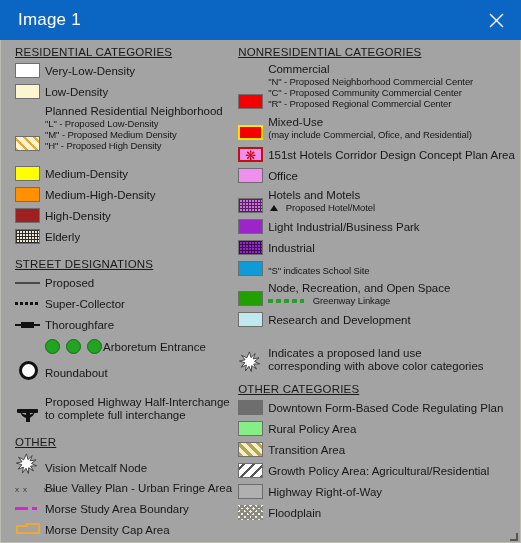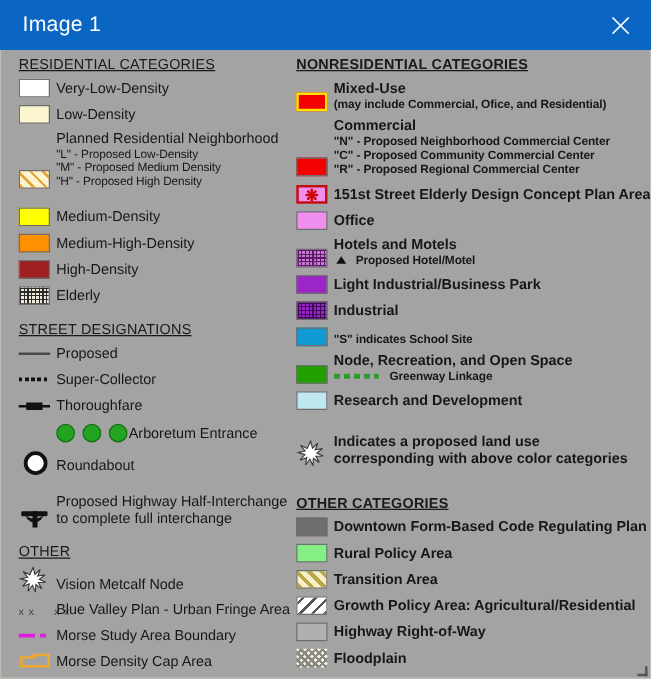--- a/index.html
+++ b/index.html
@@ -44,32 +44,32 @@
     background:#a3a3a3;
     border:1px solid #bdbdb4;
     border-top:none;
     box-sizing:border-box;
     position:relative;
     padding:6px 0 0 0;
     overflow:hidden;
   }
   .cols{display:flex;align-items:flex-start;}
   .col-left{width:234px;padding-left:14px;box-sizing:border-box;}
-  .col-right{width:287px;padding-left:4px;box-sizing:border-box;font-weight:bold;}
+  .col-right{width:287px;padding-left:4px;box-sizing:border-box;}
 
   .sec-head{
     font-size:11.5px;
     color:#1a1a1a;
     text-decoration:underline;
     letter-spacing:.2px;
     margin:0 0 4px 0;
     white-space:nowrap;
   }
   .sec-head.spaced{margin-top:14px;}
-  .sec-head.spaced-sm{margin-top:23px;}
+  .sec-head.spaced-sm{margin-top:10px;}
 
   .row{
     display:flex;
     align-items:flex-end;
     margin-bottom:5px;
   }
   .row .sym{
     width:30px;min-width:30px;
     display:flex;align-items:flex-start;justify-content:flex-start;
     padding-top:1px;
@@ -384,49 +384,49 @@
           </div>
           <div class="lbl">Morse Density Cap Area</div>
         </div>
 
       </div>
 
       <div class="col-right">
 
         <div class="sec-head">NONRESIDENTIAL CATEGORIES</div>
 
-        <div class="row" style="margin-top:6px">
-          <div class="sym">
-            <span class="sw yel-b" style="background:#f40000"></span>
-          </div>
-          <div class="lbl">
-            <span>Mixed-Use</span>
-            <span class="sub">(may include Commercial, Ofice, and Residential)</span>
-          </div>
-        </div>
-
         <div class="row">
           <div class="sym">
             <span class="sw" style="background:#f40000"></span>
           </div>
           <div class="lbl">
             <span>Commercial</span>
             <span class="sub">"N" - Proposed Neighborhood Commercial Center</span>
             <span class="sub">"C" - Proposed Community Commercial Center</span>
             <span class="sub">"R" - Proposed Regional Commercial Center</span>
           </div>
         </div>
 
         <div class="row" style="margin-top:6px">
           <div class="sym">
+            <span class="sw yel-b" style="background:#f40000"></span>
+          </div>
+          <div class="lbl">
+            <span>Mixed-Use</span>
+            <span class="sub">(may include Commercial, Ofice, and Residential)</span>
+          </div>
+        </div>
+
+        <div class="row" style="margin-top:6px">
+          <div class="sym">
             <span class="sw thick-red" style="background:#ef8fef">
               <span class="corridor-star">❋</span>
             </span>
           </div>
-          <div class="lbl">151st Street Elderly Design Concept Plan Area</div>
+          <div class="lbl">151st Hotels Corridor Design Concept Plan Area</div>
         </div>
 
         <div class="row">
           <div class="sym">
             <span class="sw" style="background:#ef8fef"></span>
           </div>
           <div class="lbl">Office</div>
         </div>
 
         <div class="row">

